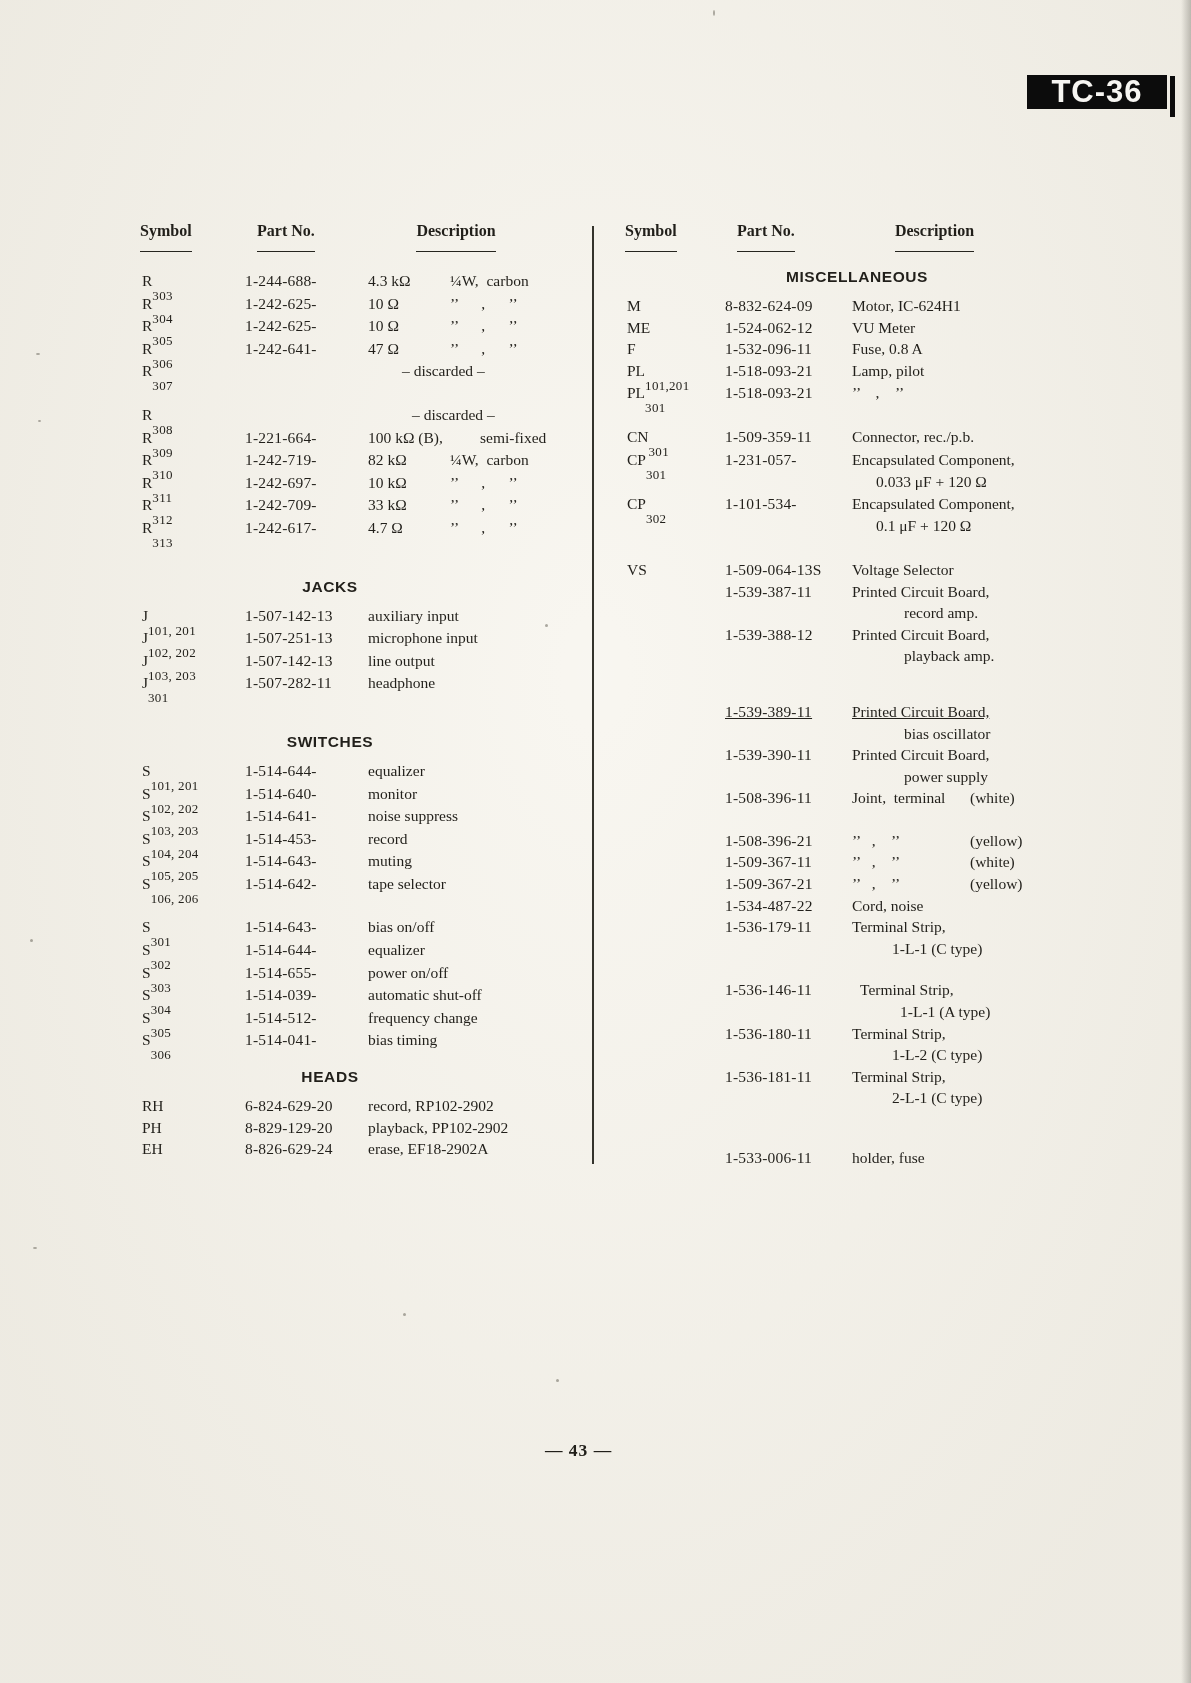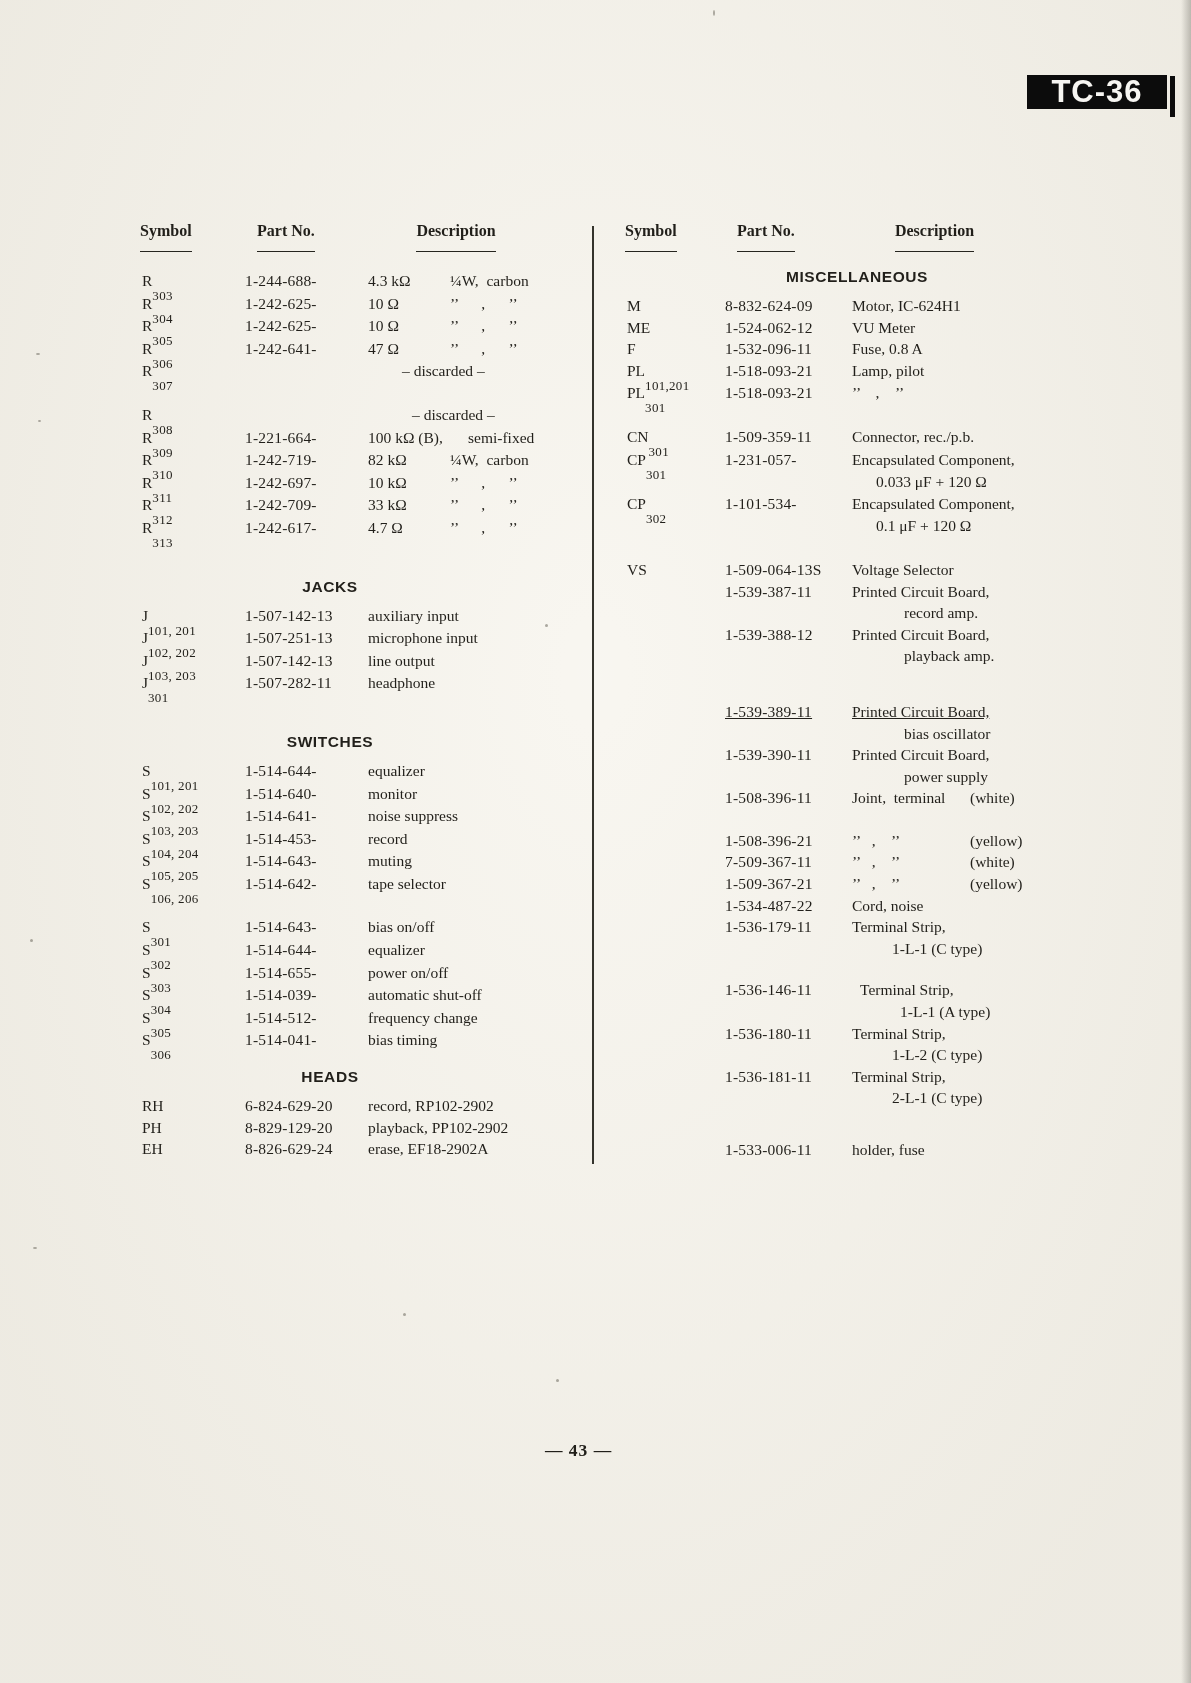--- a/index.html
+++ b/index.html
@@ -87,21 +87,21 @@
       <span class="h h-part"><span class="ul">Part No.</span></span>
       <span class="h h-desc"><span class="ul">Description</span></span>
     </div>
     <div class="rows">
         <div class="row g-left" style="margin-top: 18px;"><span class="c-sym">R<span class="sub">303</span></span><span class="c-part">1-244-688-</span><span class="c-desc">4.3 kΩ<span class="note" style="left: 82px;">¼W,  carbon</span></span></div>
         <div class="row g-left"><span class="c-sym">R<span class="sub">304</span></span><span class="c-part">1-242-625-</span><span class="c-desc">10 Ω<span class="note" style="left: 82px;">’’      ,      ’’</span></span></div>
         <div class="row g-left"><span class="c-sym">R<span class="sub">305</span></span><span class="c-part">1-242-625-</span><span class="c-desc">10 Ω<span class="note" style="left: 82px;">’’      ,      ’’</span></span></div>
         <div class="row g-left"><span class="c-sym">R<span class="sub">306</span></span><span class="c-part">1-242-641-</span><span class="c-desc">47 Ω<span class="note" style="left: 82px;">’’      ,      ’’</span></span></div>
         <div class="row g-left"><span class="c-sym">R<span class="sub">307</span></span><span class="c-part"></span><span class="c-desc" style="padding-left: 34px;">– discarded –</span></div>
         <div class="row g-left" style="margin-top: 21px;"><span class="c-sym">R<span class="sub">308</span></span><span class="c-part"></span><span class="c-desc" style="padding-left: 44px;">– discarded –</span></div>
-        <div class="row g-left"><span class="c-sym">R<span class="sub">309</span></span><span class="c-part">1-221-664-</span><span class="c-desc">100 kΩ (B),<span class="note" style="left: 100px;">semi-fixed</span></span></div>
+        <div class="row g-left"><span class="c-sym">R<span class="sub">309</span></span><span class="c-part">1-221-664-</span><span class="c-desc">100 kΩ (B),<span class="note" style="left: 112px;">semi-fixed</span></span></div>
         <div class="row g-left"><span class="c-sym">R<span class="sub">310</span></span><span class="c-part">1-242-719-</span><span class="c-desc">82 kΩ<span class="note" style="left: 82px;">¼W,  carbon</span></span></div>
         <div class="row g-left"><span class="c-sym">R<span class="sub">311</span></span><span class="c-part">1-242-697-</span><span class="c-desc">10 kΩ<span class="note" style="left: 82px;">’’      ,      ’’</span></span></div>
         <div class="row g-left"><span class="c-sym">R<span class="sub">312</span></span><span class="c-part">1-242-709-</span><span class="c-desc">33 kΩ<span class="note" style="left: 82px;">’’      ,      ’’</span></span></div>
         <div class="row g-left"><span class="c-sym">R<span class="sub">313</span></span><span class="c-part">1-242-617-</span><span class="c-desc">4.7 Ω<span class="note" style="left: 82px;">’’      ,      ’’</span></span></div>
         <div class="sec-title" style="margin-top: 38px;">JACKS</div>
         <div class="row g-left"><span class="c-sym">J<span class="sub">101, 201</span></span><span class="c-part">1-507-142-13</span><span class="c-desc">auxiliary input</span></div>
         <div class="row g-left"><span class="c-sym">J<span class="sub">102, 202</span></span><span class="c-part">1-507-251-13</span><span class="c-desc">microphone input</span></div>
         <div class="row g-left"><span class="c-sym">J<span class="sub">103, 203</span></span><span class="c-part">1-507-142-13</span><span class="c-desc">line output</span></div>
         <div class="row g-left"><span class="c-sym">J<span class="sub">301</span></span><span class="c-part">1-507-282-11</span><span class="c-desc">headphone</span></div>
         <div class="sec-title" style="margin-top: 38px;">SWITCHES</div>
@@ -146,32 +146,32 @@
         <div class="row g-right"><span class="c-sym"></span><span class="c-part">1-539-387-11</span><span class="c-desc">Printed Circuit Board,</span></div>
         <div class="row g-right"><span class="c-sym"></span><span class="c-part"></span><span class="c-desc" style="padding-left: 52px;">record amp.</span></div>
         <div class="row g-right"><span class="c-sym"></span><span class="c-part">1-539-388-12</span><span class="c-desc">Printed Circuit Board,</span></div>
         <div class="row g-right"><span class="c-sym"></span><span class="c-part"></span><span class="c-desc" style="padding-left: 52px;">playback amp.</span></div>
         <div class="row g-right" style="margin-top: 34px; text-decoration: underline;"><span class="c-sym"></span><span class="c-part">1-539-389-11</span><span class="c-desc">Printed Circuit Board,</span></div>
         <div class="row g-right"><span class="c-sym"></span><span class="c-part"></span><span class="c-desc" style="padding-left: 52px;">bias oscillator</span></div>
         <div class="row g-right"><span class="c-sym"></span><span class="c-part">1-539-390-11</span><span class="c-desc">Printed Circuit Board,</span></div>
         <div class="row g-right"><span class="c-sym"></span><span class="c-part"></span><span class="c-desc" style="padding-left: 52px;">power supply</span></div>
         <div class="row g-right"><span class="c-sym"></span><span class="c-part">1-508-396-11</span><span class="c-desc">Joint,  terminal<span class="note" style="left: 118px;">(white)</span></span></div>
         <div class="row g-right" style="margin-top: 21px;"><span class="c-sym"></span><span class="c-part">1-508-396-21</span><span class="c-desc">’’   ,    ’’<span class="note" style="left: 118px;">(yellow)</span></span></div>
-        <div class="row g-right"><span class="c-sym"></span><span class="c-part">7-509-367-11</span><span class="c-desc">’’   ,    ’’<span class="note" style="left: 118px;">(white)</span></span></div>
+        <div class="row g-right"><span class="c-sym"></span><span class="c-part">1-509-367-11</span><span class="c-desc">’’   ,    ’’<span class="note" style="left: 118px;">(white)</span></span></div>
         <div class="row g-right"><span class="c-sym"></span><span class="c-part">1-509-367-21</span><span class="c-desc">’’   ,    ’’<span class="note" style="left: 118px;">(yellow)</span></span></div>
         <div class="row g-right"><span class="c-sym"></span><span class="c-part">1-534-487-22</span><span class="c-desc">Cord, noise</span></div>
         <div class="row g-right"><span class="c-sym"></span><span class="c-part">1-536-179-11</span><span class="c-desc">Terminal Strip,</span></div>
         <div class="row g-right"><span class="c-sym"></span><span class="c-part"></span><span class="c-desc" style="padding-left: 40px;">1-L-1 (C type)</span></div>
         <div class="row g-right" style="margin-top: 20px;"><span class="c-sym"></span><span class="c-part">1-536-146-11</span><span class="c-desc" style="padding-left: 8px;">Terminal Strip,</span></div>
         <div class="row g-right"><span class="c-sym"></span><span class="c-part"></span><span class="c-desc" style="padding-left: 48px;">1-L-1 (A type)</span></div>
         <div class="row g-right"><span class="c-sym"></span><span class="c-part">1-536-180-11</span><span class="c-desc">Terminal Strip,</span></div>
         <div class="row g-right"><span class="c-sym"></span><span class="c-part"></span><span class="c-desc" style="padding-left: 40px;">1-L-2 (C type)</span></div>
         <div class="row g-right"><span class="c-sym"></span><span class="c-part">1-536-181-11</span><span class="c-desc">Terminal Strip,</span></div>
         <div class="row g-right"><span class="c-sym"></span><span class="c-part"></span><span class="c-desc" style="padding-left: 40px;">2-L-1 (C type)</span></div>
-        <div class="row g-right" style="margin-top: 30px;"><span class="c-sym"></span><span class="c-part">1-533-006-11</span><span class="c-desc">holder, fuse</span></div>
+        <div class="row g-right" style="margin-top: 38px;"><span class="c-sym"></span><span class="c-part">1-533-006-11</span><span class="c-desc">holder, fuse</span></div>
       </div>
   </div>
 
   <div class="footer">— 43 —</div>
 
   <i class="speck" style="left:36px;top:353px;width:4px;height:2px;"></i>
   <i class="speck" style="left:38px;top:420px;width:3px;height:2px;"></i>
   <i class="speck" style="left:30px;top:939px;width:3px;height:3px;"></i>
   <i class="speck" style="left:33px;top:1247px;width:4px;height:2px;"></i>
   <i class="speck" style="left:545px;top:624px;width:3px;height:3px;"></i>

